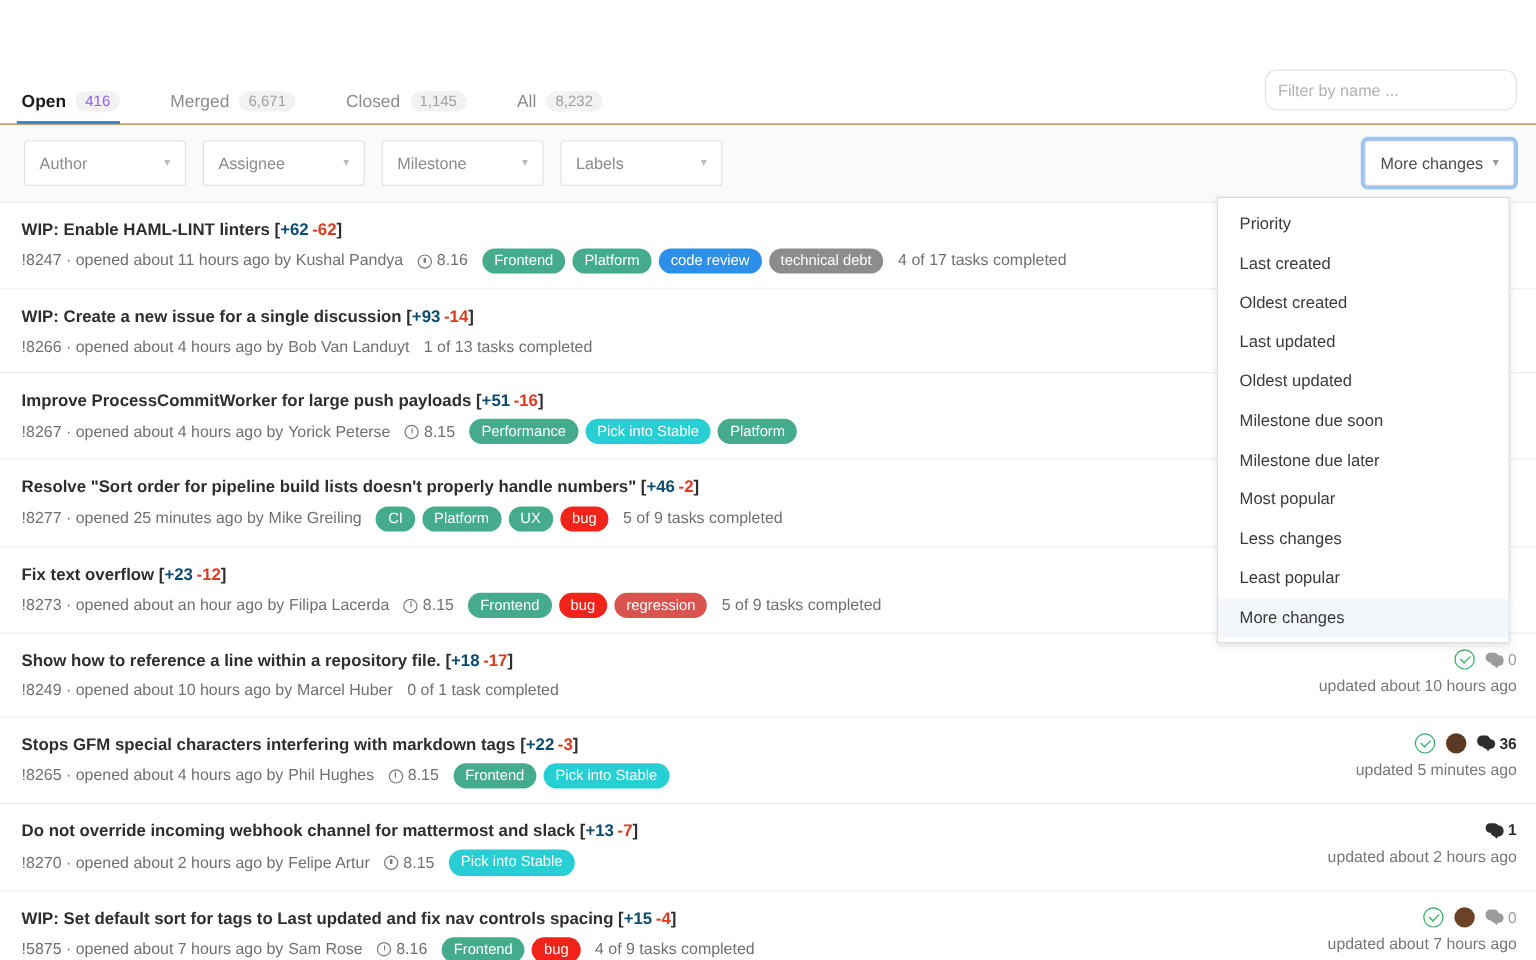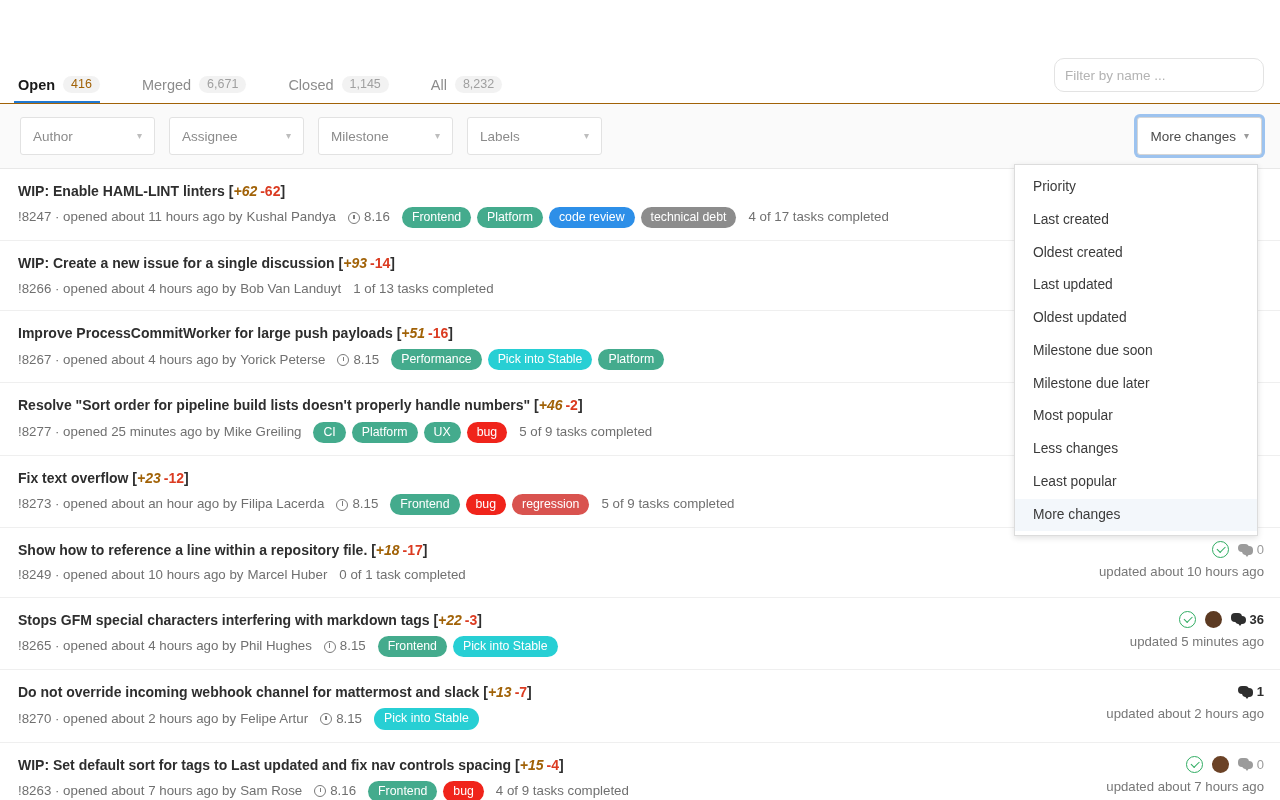--- a/index.html
+++ b/index.html
@@ -27,21 +27,21 @@
     position: relative;
     margin-right: 22px;
   }
   .tab .tab-label { font-size: 14.5px; color: #8c8c8c; }
   .tab.active .tab-label { color: #1a1a1a; font-weight: bold; }
   .tab .tab-count {
     font-size: 12.5px; color: #a0a0a0;
     background: #f2f2f2; border-radius: 10px;
     padding: 2px 8px 3px; line-height: 1;
   }
-  .tab.active .tab-count { color: #a16207; background:#f2f2f2; }
+  .tab.active .tab-count { color: #8b5cf6; background:#f2f2f2; }
   .tab.active::after {
     content: ""; position: absolute; left: 0; right: 16px; bottom: 0;
     height: 2px; background: #1f78d1;
   }
   .search-wrap { position: absolute; right: 16px; top: 10px; }
   .search-input {
     width: 210px; height: 34px;
     border: 1px solid #e3e3e3; border-radius: 10px;
     padding: 0 10px; font-size: 13.5px; color: #555;
     background: #fff; outline: none;
@@ -93,21 +93,21 @@
     border-bottom: 1px solid #efefef;
     padding: 13px 16px 12px 18px;
   }
   .row:last-child { border-bottom: 1px solid #efefef; }
   .row-title {
     font-size: 14px; font-weight: bold; color: #2e2e2e;
     margin-bottom: 7px; line-height: 1.3;
   }
   .diff { font-weight: bold; }
   .diff .brk { color: #2e2e2e; }
-  .plus { color: #a16207; font-style: italic; }
+  .plus { color: #0c4a6e; }
   .minus { color: #db3b21; }
 
   .row-meta {
     display: flex; align-items: center; flex-wrap: wrap; gap: 0;
     font-size: 13.3px; color: #707070; line-height: 1.4;
   }
   .meta-text { color: #707070; }
   .milestone { display: inline-flex; align-items: center; gap: 4px; margin-left: 12px; color:#707070; }
   .clock {
     display:inline-block; width: 12px; height: 12px; border: 1.4px solid #7b7b7b;
@@ -384,21 +384,21 @@
               </span>
               <span class="cnt" style="color:#2e2e2e;font-weight:bold">1</span>
             </span>
           </div>
           <div class="updated">updated about 2 hours ago</div>
         </div>
       </div>
       <div class="row">
         <div class="row-title"><span>WIP: Set default sort for tags to Last updated and fix nav controls spacing</span> <span class="diff"><span class="brk">[</span><span class="plus">+15</span><span class="minus" style="margin-left:3px">-4</span><span class="brk">]</span></span></div>
         <div class="row-meta">
-          <span class="meta-text">!8263</span>
+          <span class="meta-text">!5875</span>
           <span class="meta-text">&nbsp;·&nbsp;</span>
           <span class="meta-text">opened about 7 hours ago by</span>
           <span class="meta-text" style="margin-left:4px">Sam Rose</span>
           <span class="milestone">
             <span class="clock"></span>
             <span>8.16</span>
           </span>
           <span class="labels">
             <span class="lbl" style="background:#44ab8d">Frontend</span>
             <span class="lbl" style="background:#f0241b">bug</span>

